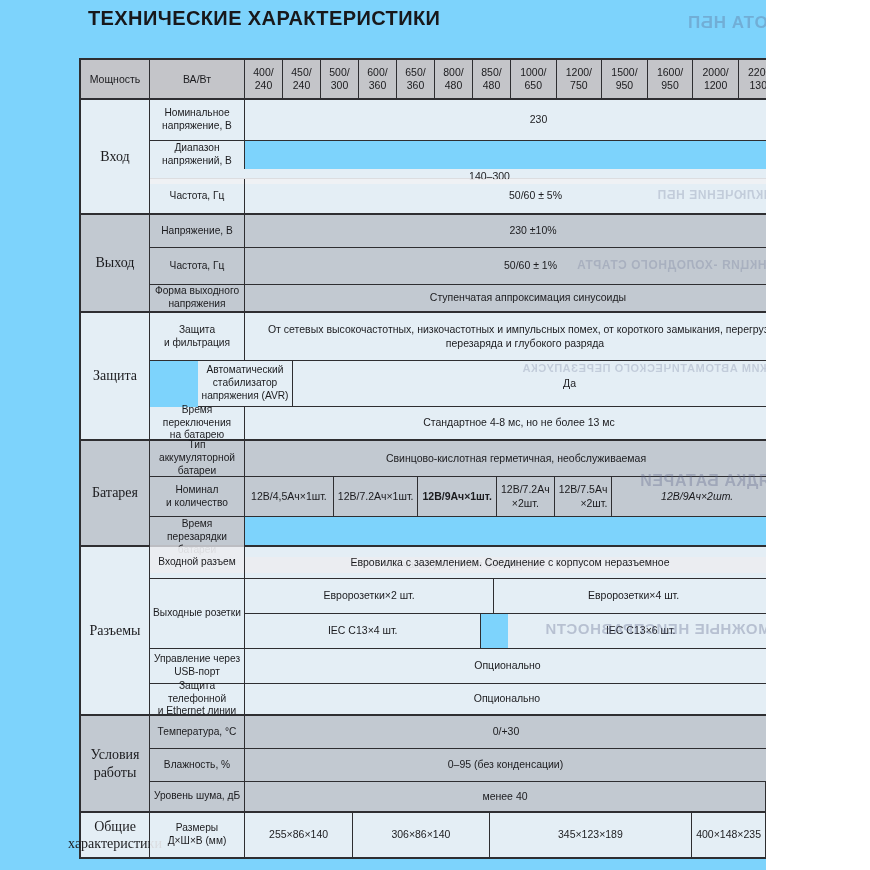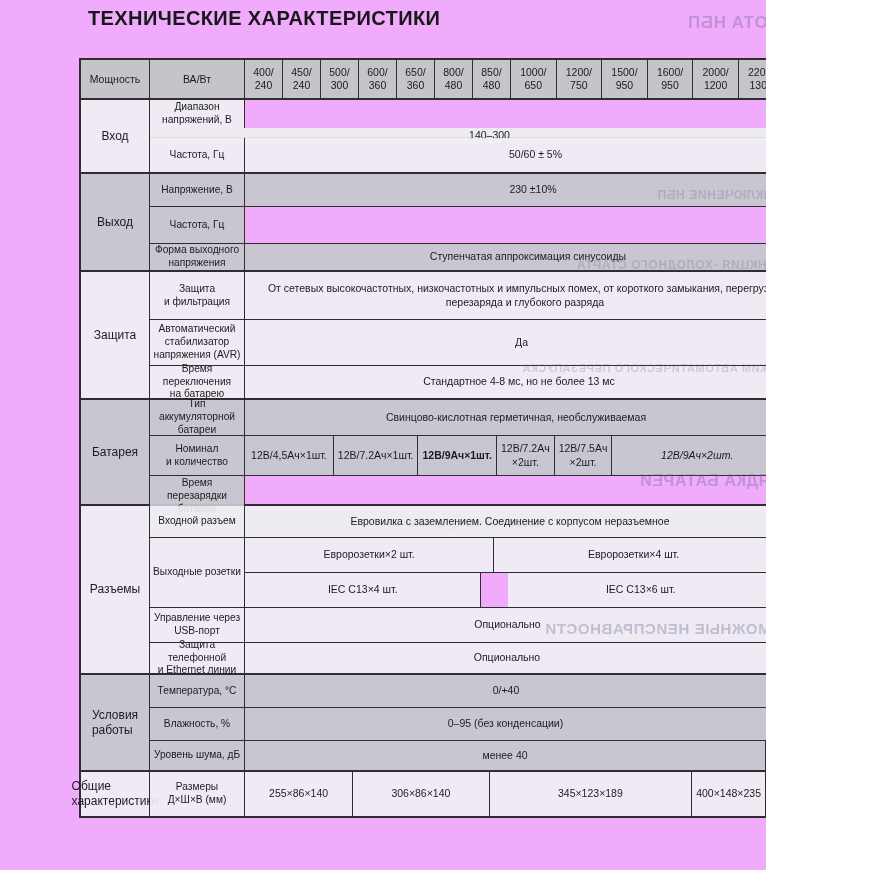--- a/index.html
+++ b/index.html
@@ -1,20 +1,20 @@
 <!DOCTYPE html>
 <html><head>
 <meta charset="utf-8">
 <style>
   * { box-sizing: border-box; margin: 0; padding: 0; }
   :root { --bc: #2e2e31; }
   html,body { width: 870px; height: 870px; background: #ffffff; }
   .page {
     position: absolute; left: 0; top: 0; width: 766px; height: 870px;
-    background: #f0abfc; overflow: hidden;
+    background: #7dd3fc; overflow: hidden;
     font-family: "Liberation Sans", sans-serif; color: #1b1b1e; padding-left: 32px;
   }
   .edge-strip { position: absolute; left: 804px; top: 0; width: 66px; height: 870px; background: #f2f2f6; z-index: 1; }
   .title {
     position: absolute; left: 88px; top: 7px; font-size: 20px; font-weight: bold;
     letter-spacing: 0.4px; color: #18181b; z-index: 4;
   }
   #spec-table { position: absolute; left: 79px; top: 58px; z-index: 2; }
   .hrow {
     display: flex; height: 42px; background: #c4c5c9;
@@ -25,22 +25,22 @@
     font-size: 10.5px; line-height: 1.2; white-space: pre-line;
     border-right: 1px solid var(--bc); padding: 1px 2px;
   }
   .hc:last-child { border-right: 2px solid var(--bc); }
   .section { display: flex; width: max-content; border-left: 2px solid var(--bc); border-bottom: 2px solid var(--bc); }
   .tone-light { --cell: rgba(240,241,244,0.90); }
   .tone-gray  { --cell: rgba(199,200,205,0.93); }
   .slabel {
     width: 69px; background: var(--cell);
     border-right: 1px solid var(--bc);
-    display: flex; align-items: center; justify-content: center; text-align: left;
-    font-size: 12px; line-height: 1.25; white-space: pre-line; padding: 1px;
+    display: flex; align-items: center; justify-content: center; text-align: center;
+    font-size: 14px; line-height: 1.25; white-space: pre-line; padding: 1px; font-family: Liberation Serif, serif;
   }
   .rows { display: flex; flex-direction: column; }
   .row { display: flex; border-bottom: 1px solid var(--bc); }
   .rows .row:last-child { border-bottom: 0; }
   .plabel {
     width: 95px; background: var(--cell);
     border-right: 1px solid var(--bc);
     display: flex; align-items: center; justify-content: center; text-align: center;
     font-size: 10.2px; line-height: 1.25; white-space: pre-line; padding: 1px 2px;
   }
@@ -95,58 +95,64 @@
         <div class="hc" style="flex: 1.23 1 0px;">2000/
 1200</div>
         <div class="hc" style="flex: 1.23 1 0px;">2200/
 1300</div>
         <div class="hc" style="flex: 1.35 1 0px;">3000/
 1800</div>
       </div>
       <div class="section tone-light">
         <div class="slabel">Вход</div>
         <div class="rows">
+          <div class="row" style="height: 41px; width: 684px;">
+            <div class="plabel">Номинальное
+напряжение, В</div>
+            <div class="vc" style="flex: 1 1 0px;">230</div>
+          </div>
           <div class="row" style="height: 38px; width: 681px; flex-direction: column;">
             <div class="plabel">Диапазон
 напряжений, В</div>
             <div class="vc" style="flex: 1 1 0px;">140–300</div>
           </div>
           <div class="row" style="height: 34px; width: 678px;">
             <div class="plabel">Частота, Гц</div>
             <div class="vc" style="flex: 1 1 0px;">50/60 ± 5%</div>
           </div>
         </div>
       </div>
       <div class="section tone-gray">
         <div class="slabel">Выход</div>
         <div class="rows">
           <div class="row" style="height: 33px; width: 673px;">
             <div class="plabel">Напряжение, В</div>
             <div class="vc" style="flex: 1 1 0px;">230 ±10%</div>
           </div>
           <div class="row" style="height: 37px; width: 668px;">
             <div class="plabel">Частота, Гц</div>
+            <div class="vc" style="flex: 1 1 0px;">50/60 ± 1%</div>
           </div>
           <div class="row" style="height: 26px; width: 663px;">
             <div class="plabel">Форма выходного
 напряжения</div>
             <div class="vc" style="flex: 1 1 0px;">Ступенчатая аппроксимация синусоиды</div>
           </div>
         </div>
       </div>
       <div class="section tone-light">
         <div class="slabel">Защита</div>
         <div class="rows">
           <div class="row" style="height: 48px; width: 657px;">
             <div class="plabel">Защита
 и фильтрация</div>
             <div class="vc" style="flex: 1 1 0px;">От сетевых высокочастотных, низкочастотных и импульсных помех, от короткого замыкания, перегрузки,
 перезаряда и глубокого разряда</div>
           </div>
-          <div class="row" style="height: 46px; width: 650px;">
+          <div class="row" style="height: 46px; width: 650px; margin-left: 48px;">
             <div class="plabel">Автоматический
 стабилизатор
 напряжения (AVR)</div>
             <div class="vc" style="flex: 1 1 0px; text-align: center;">Да</div>
           </div>
           <div class="row" style="height: 32px; width: 645px;">
             <div class="plabel">Время переключения
 на батарею</div>
             <div class="vc" style="flex: 1 1 0px;">Стандартное 4-8 мс, но не более 13 мс</div>
           </div>
@@ -161,21 +167,21 @@
             <div class="vc" style="flex: 1 1 0px;">Свинцово-кислотная герметичная, необслуживаемая</div>
           </div>
           <div class="row" style="height: 40px; width: 634px;">
             <div class="plabel">Номинал
 и количество</div>
             <div class="vc" style="flex: 20 1 0px;">12В/4,5Ач×1шт.</div>
             <div class="vc" style="flex: 13.5 1 0px;">12В/7.2Ач×1шт.</div>
             <div class="vc" style="flex: 13 1 0px; font-weight: bold;">12В/9Ач×1шт.</div>
             <div class="vc" style="flex: 6.5 1 0px;">12В/7.2Ач
 ×2шт.</div>
-            <div class="vc" style="flex: 6.5 1 0px;">12В/7.5Ач
+            <div class="vc" style="flex: 6.5 1 0px; text-align: right;">12В/7.5Ач
 ×2шт.</div>
             <div class="vc" style="flex: 40.5 1 0px; font-style: italic;">12В/9Ач×2шт.</div>
           </div>
           <div class="row" style="height: 28px; width: 630px; flex-direction: column;">
             <div class="plabel">Время перезарядки
 батареи</div>
             <div class="vc" style="flex: 1 1 0px;">4-6 часов до уровня 90% заряда</div>
           </div>
         </div>
       </div>
@@ -210,21 +216,21 @@
             <div class="vc" style="flex: 1 1 0px;">Опционально</div>
           </div>
         </div>
       </div>
       <div class="section tone-gray">
         <div class="slabel">Условия
 работы</div>
         <div class="rows">
           <div class="row" style="height: 33px; width: 619px;">
             <div class="plabel">Температура, °С</div>
-            <div class="vc" style="flex: 1 1 0px;">0/+40</div>
+            <div class="vc" style="flex: 1 1 0px;">0/+30</div>
           </div>
           <div class="row" style="height: 33px; width: 618px;">
             <div class="plabel">Влажность, %</div>
             <div class="vc" style="flex: 1 1 0px;">0–95 (без конденсации)</div>
           </div>
           <div class="row" style="height: 29px; width: 617px;">
             <div class="plabel">Уровень шума, дБ</div>
             <div class="vc" style="flex: 1 1 0px;">менее 40</div>
           </div>
         </div>

